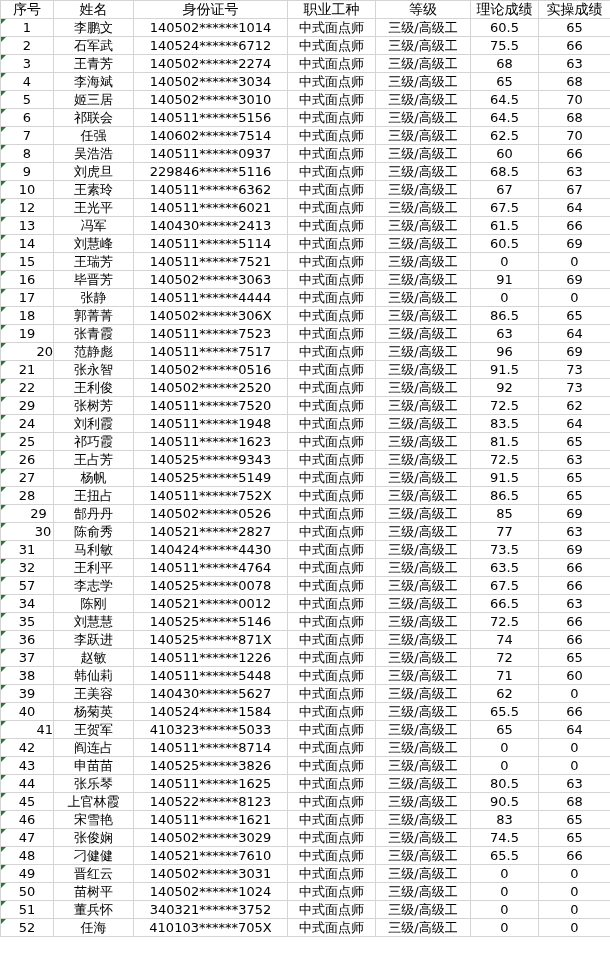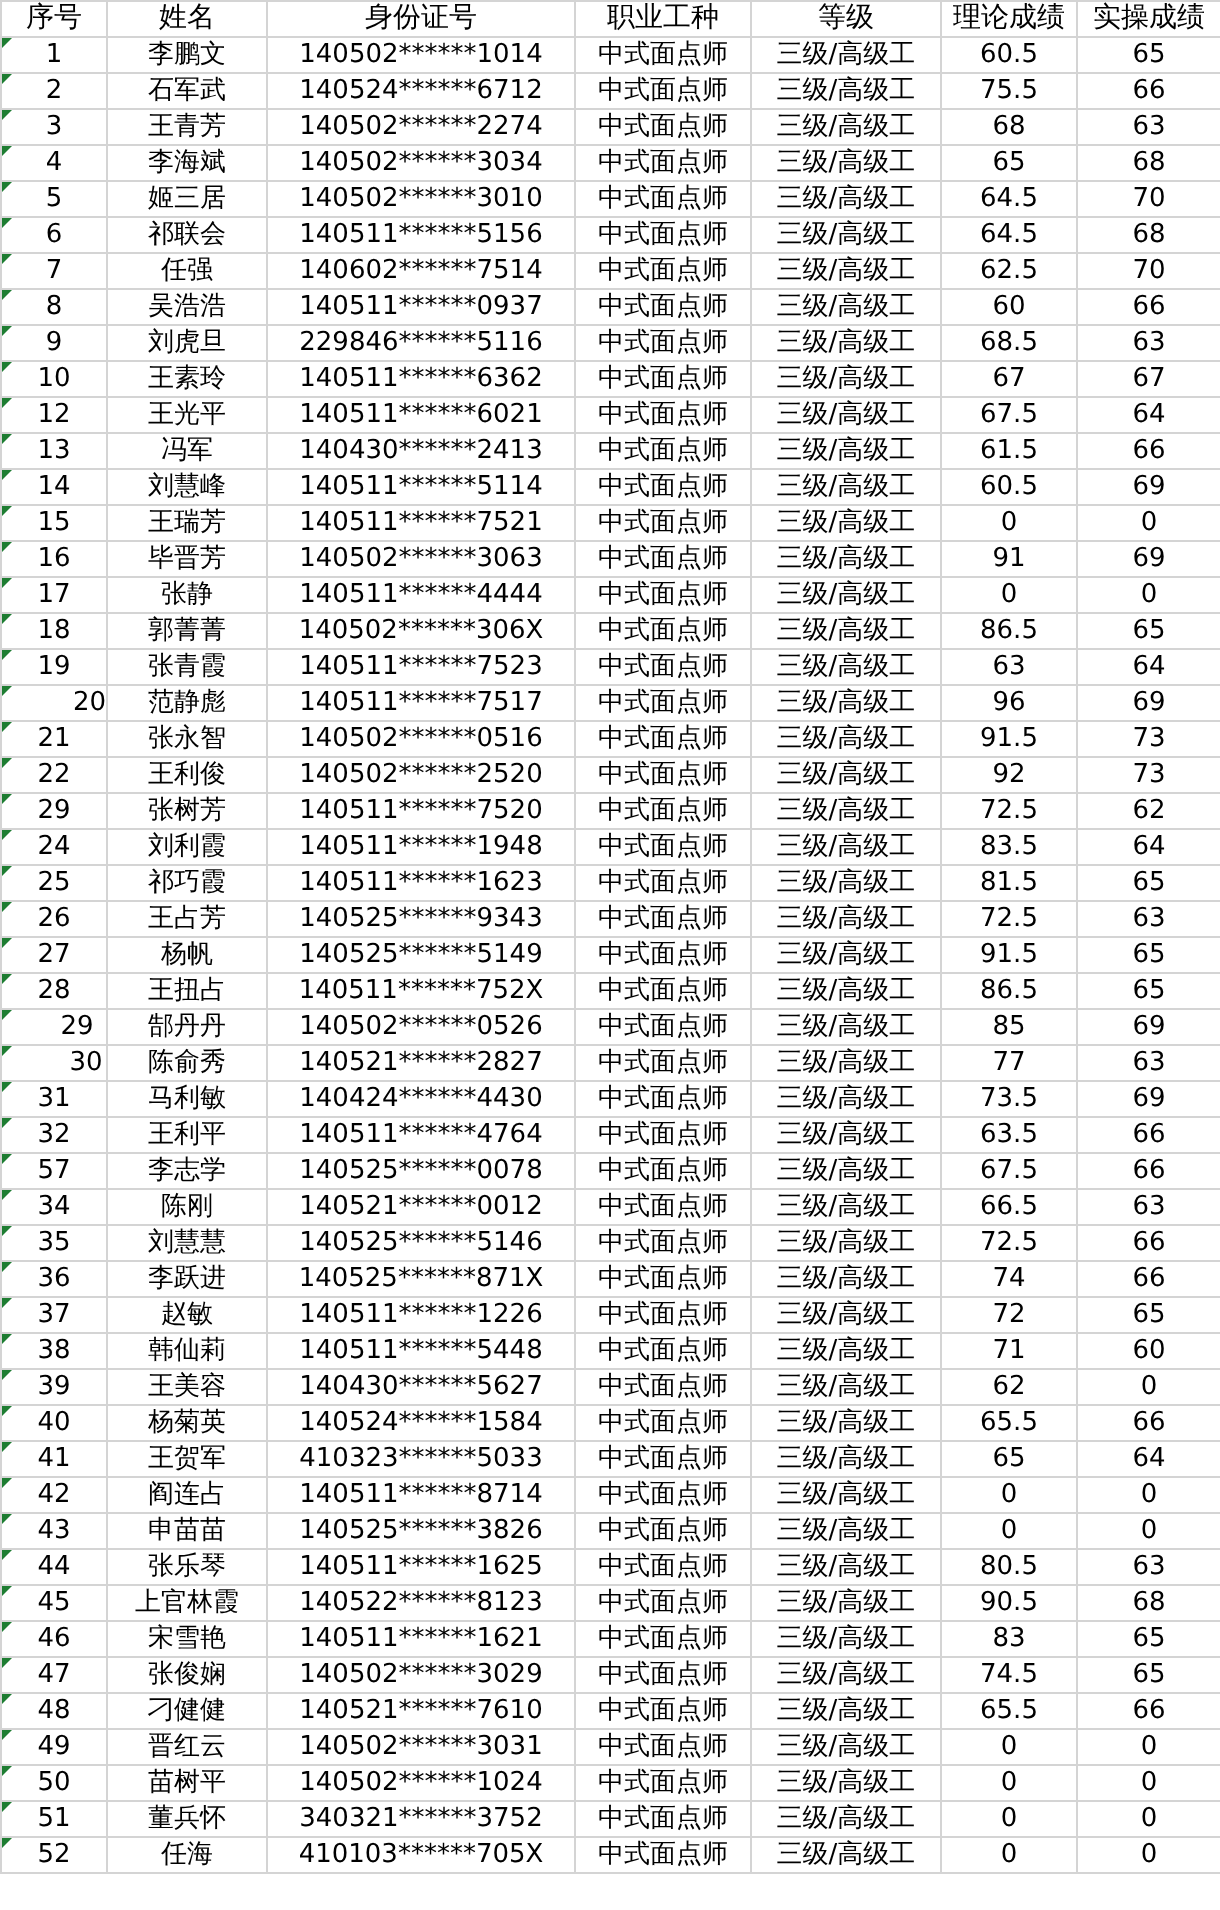--- a/index.html
+++ b/index.html
@@ -421,21 +421,21 @@
         <tr>
           <td style="border-color: rgb(212, 212, 212);"><span class="tri" style="border-top-color: rgb(30, 125, 50);"></span><span>40</span></td>
           <td style="border-color: rgb(212, 212, 212);"><span>杨菊英</span></td>
           <td style="border-color: rgb(212, 212, 212);"><span>140524******1584</span></td>
           <td style="border-color: rgb(212, 212, 212);"><span>中式面点师</span></td>
           <td style="border-color: rgb(212, 212, 212);"><span>三级/高级工</span></td>
           <td style="border-color: rgb(212, 212, 212);"><span>65.5</span></td>
           <td style="border-color: rgb(212, 212, 212);"><span>66</span></td>
         </tr>
         <tr>
-          <td style="border-color: rgb(212, 212, 212);"><span class="tri" style="border-top-color: rgb(30, 125, 50);"></span><span>41</span></td>
+          <td style="border-color: rgb(212, 212, 212); text-align: right;"><span class="tri" style="border-top-color: rgb(30, 125, 50);"></span><span>41</span></td>
           <td style="border-color: rgb(212, 212, 212);"><span>王贺军</span></td>
           <td style="border-color: rgb(212, 212, 212);"><span>410323******5033</span></td>
           <td style="border-color: rgb(212, 212, 212);"><span>中式面点师</span></td>
           <td style="border-color: rgb(212, 212, 212);"><span>三级/高级工</span></td>
           <td style="border-color: rgb(212, 212, 212);"><span>65</span></td>
           <td style="border-color: rgb(212, 212, 212);"><span>64</span></td>
         </tr>
         <tr>
           <td style="border-color: rgb(212, 212, 212);"><span class="tri" style="border-top-color: rgb(30, 125, 50);"></span><span>42</span></td>
           <td style="border-color: rgb(212, 212, 212);"><span>阎连占</span></td>

